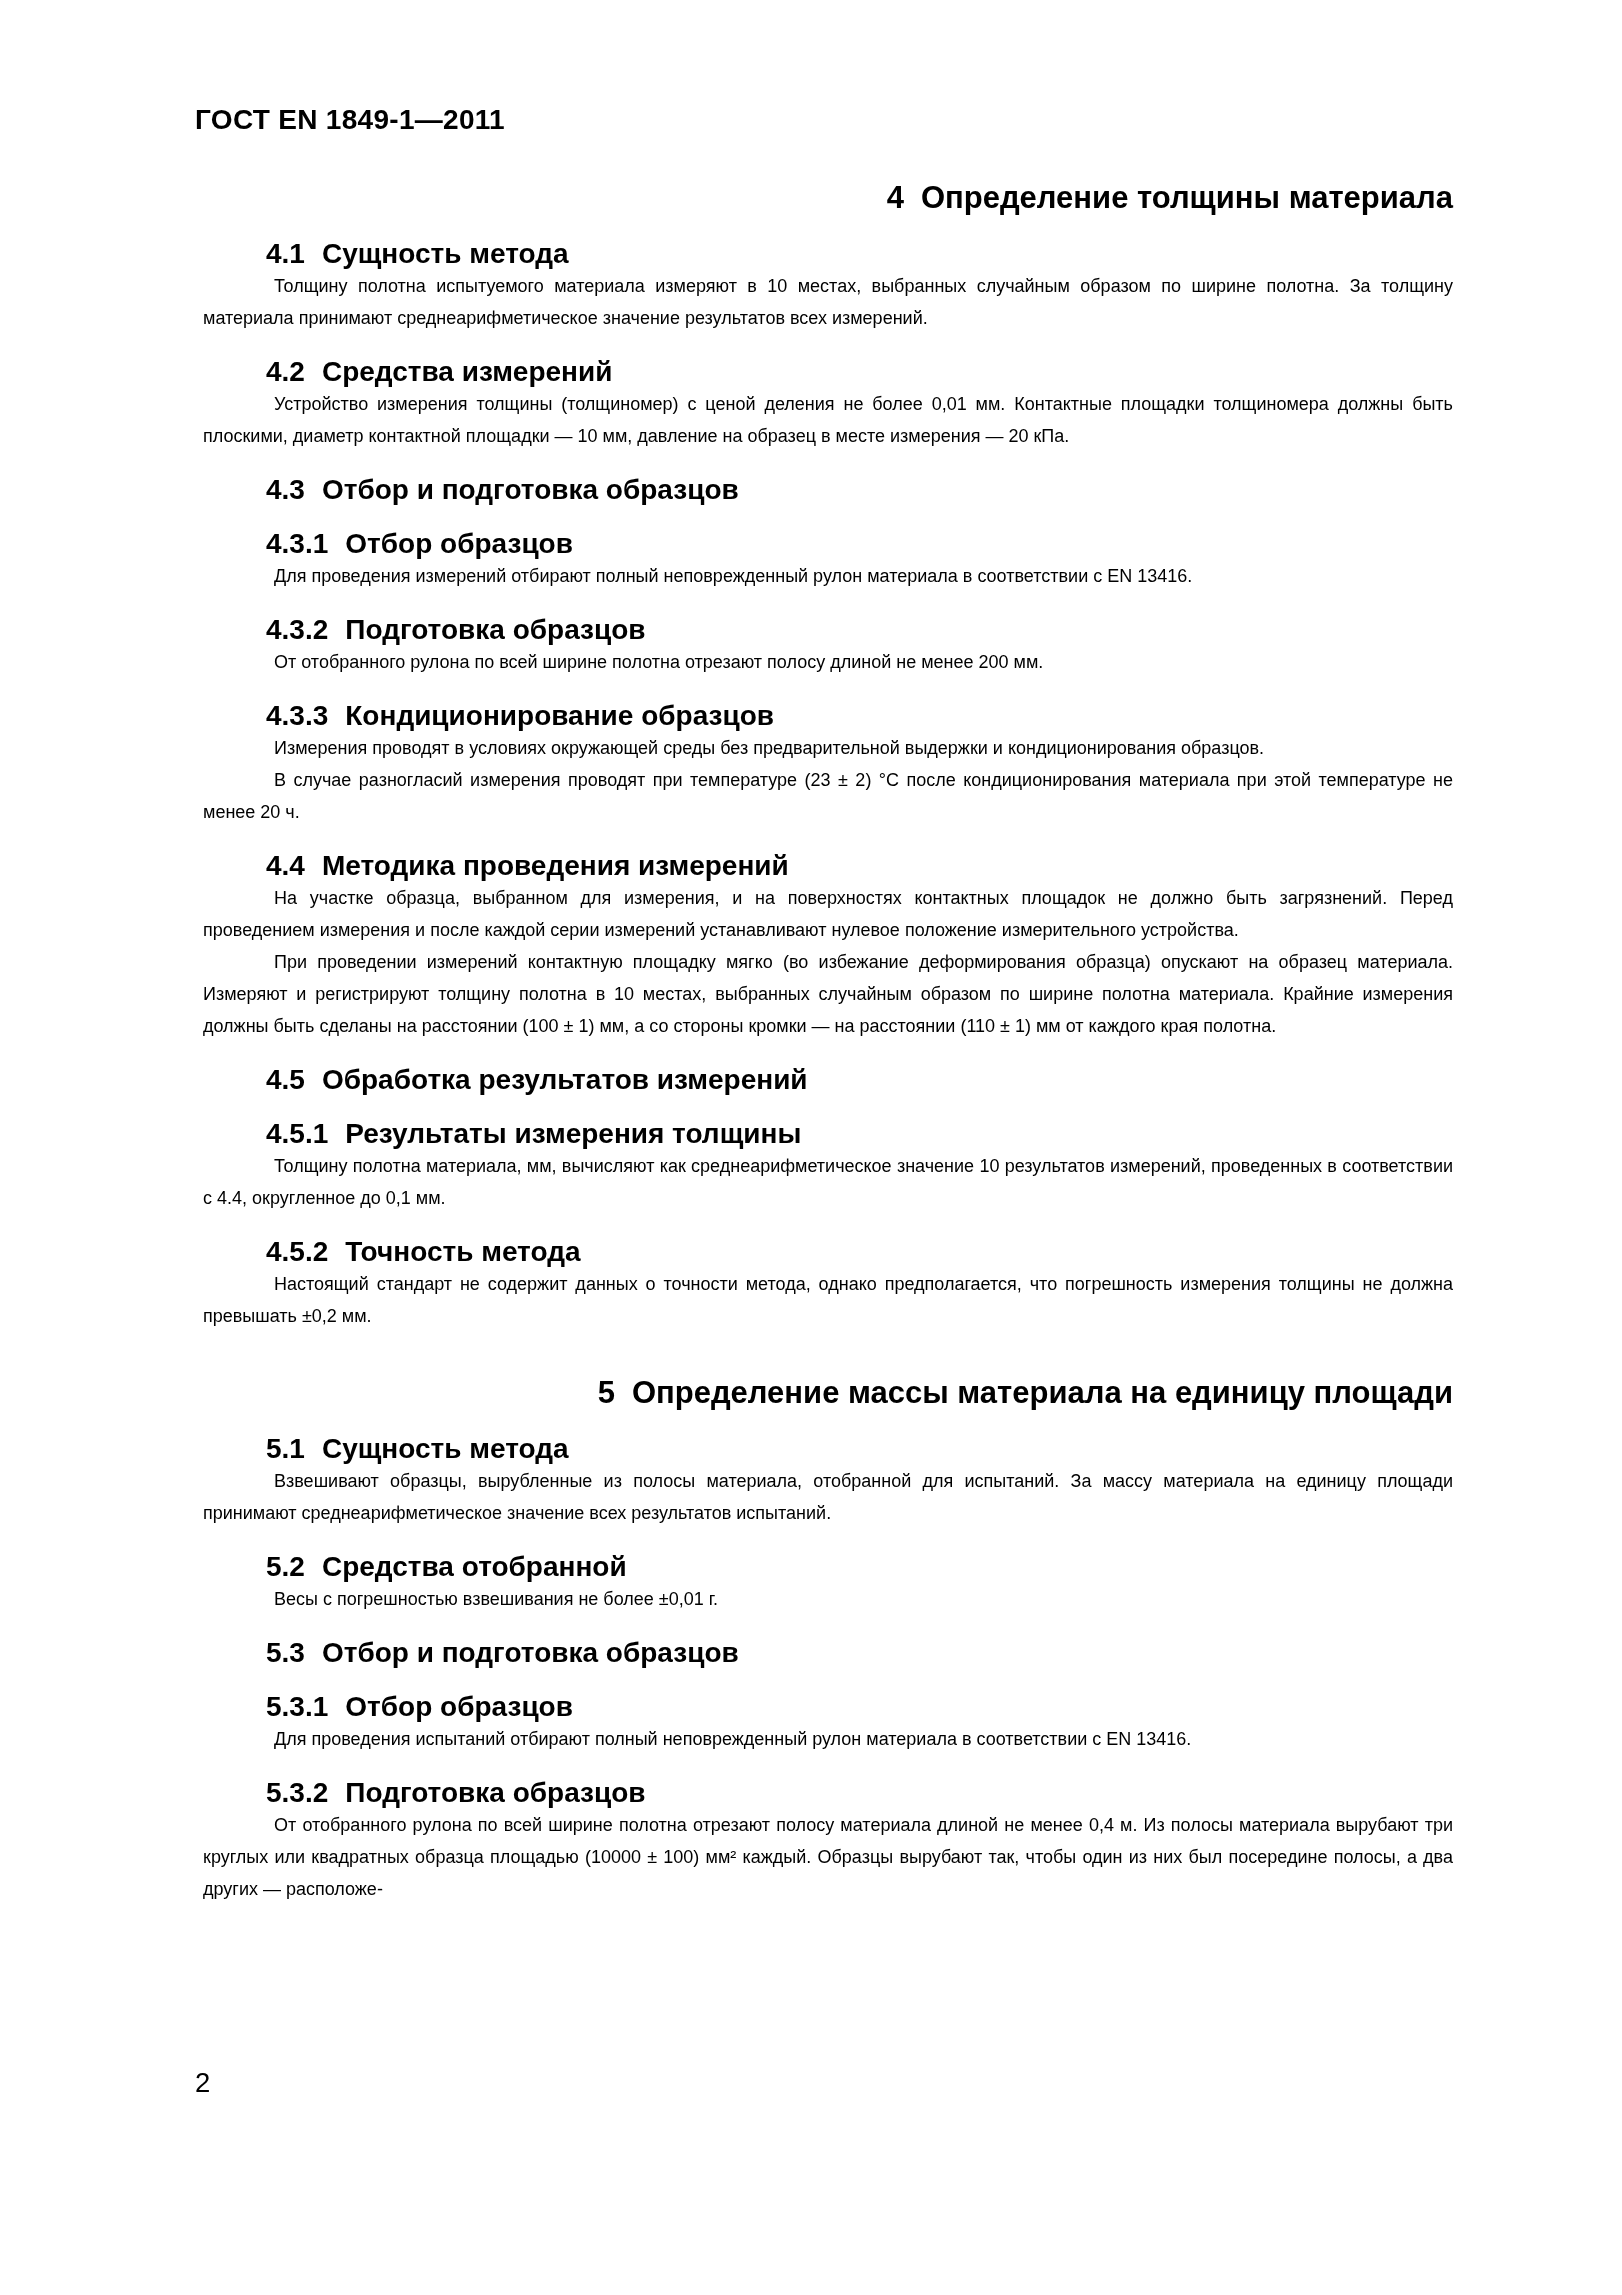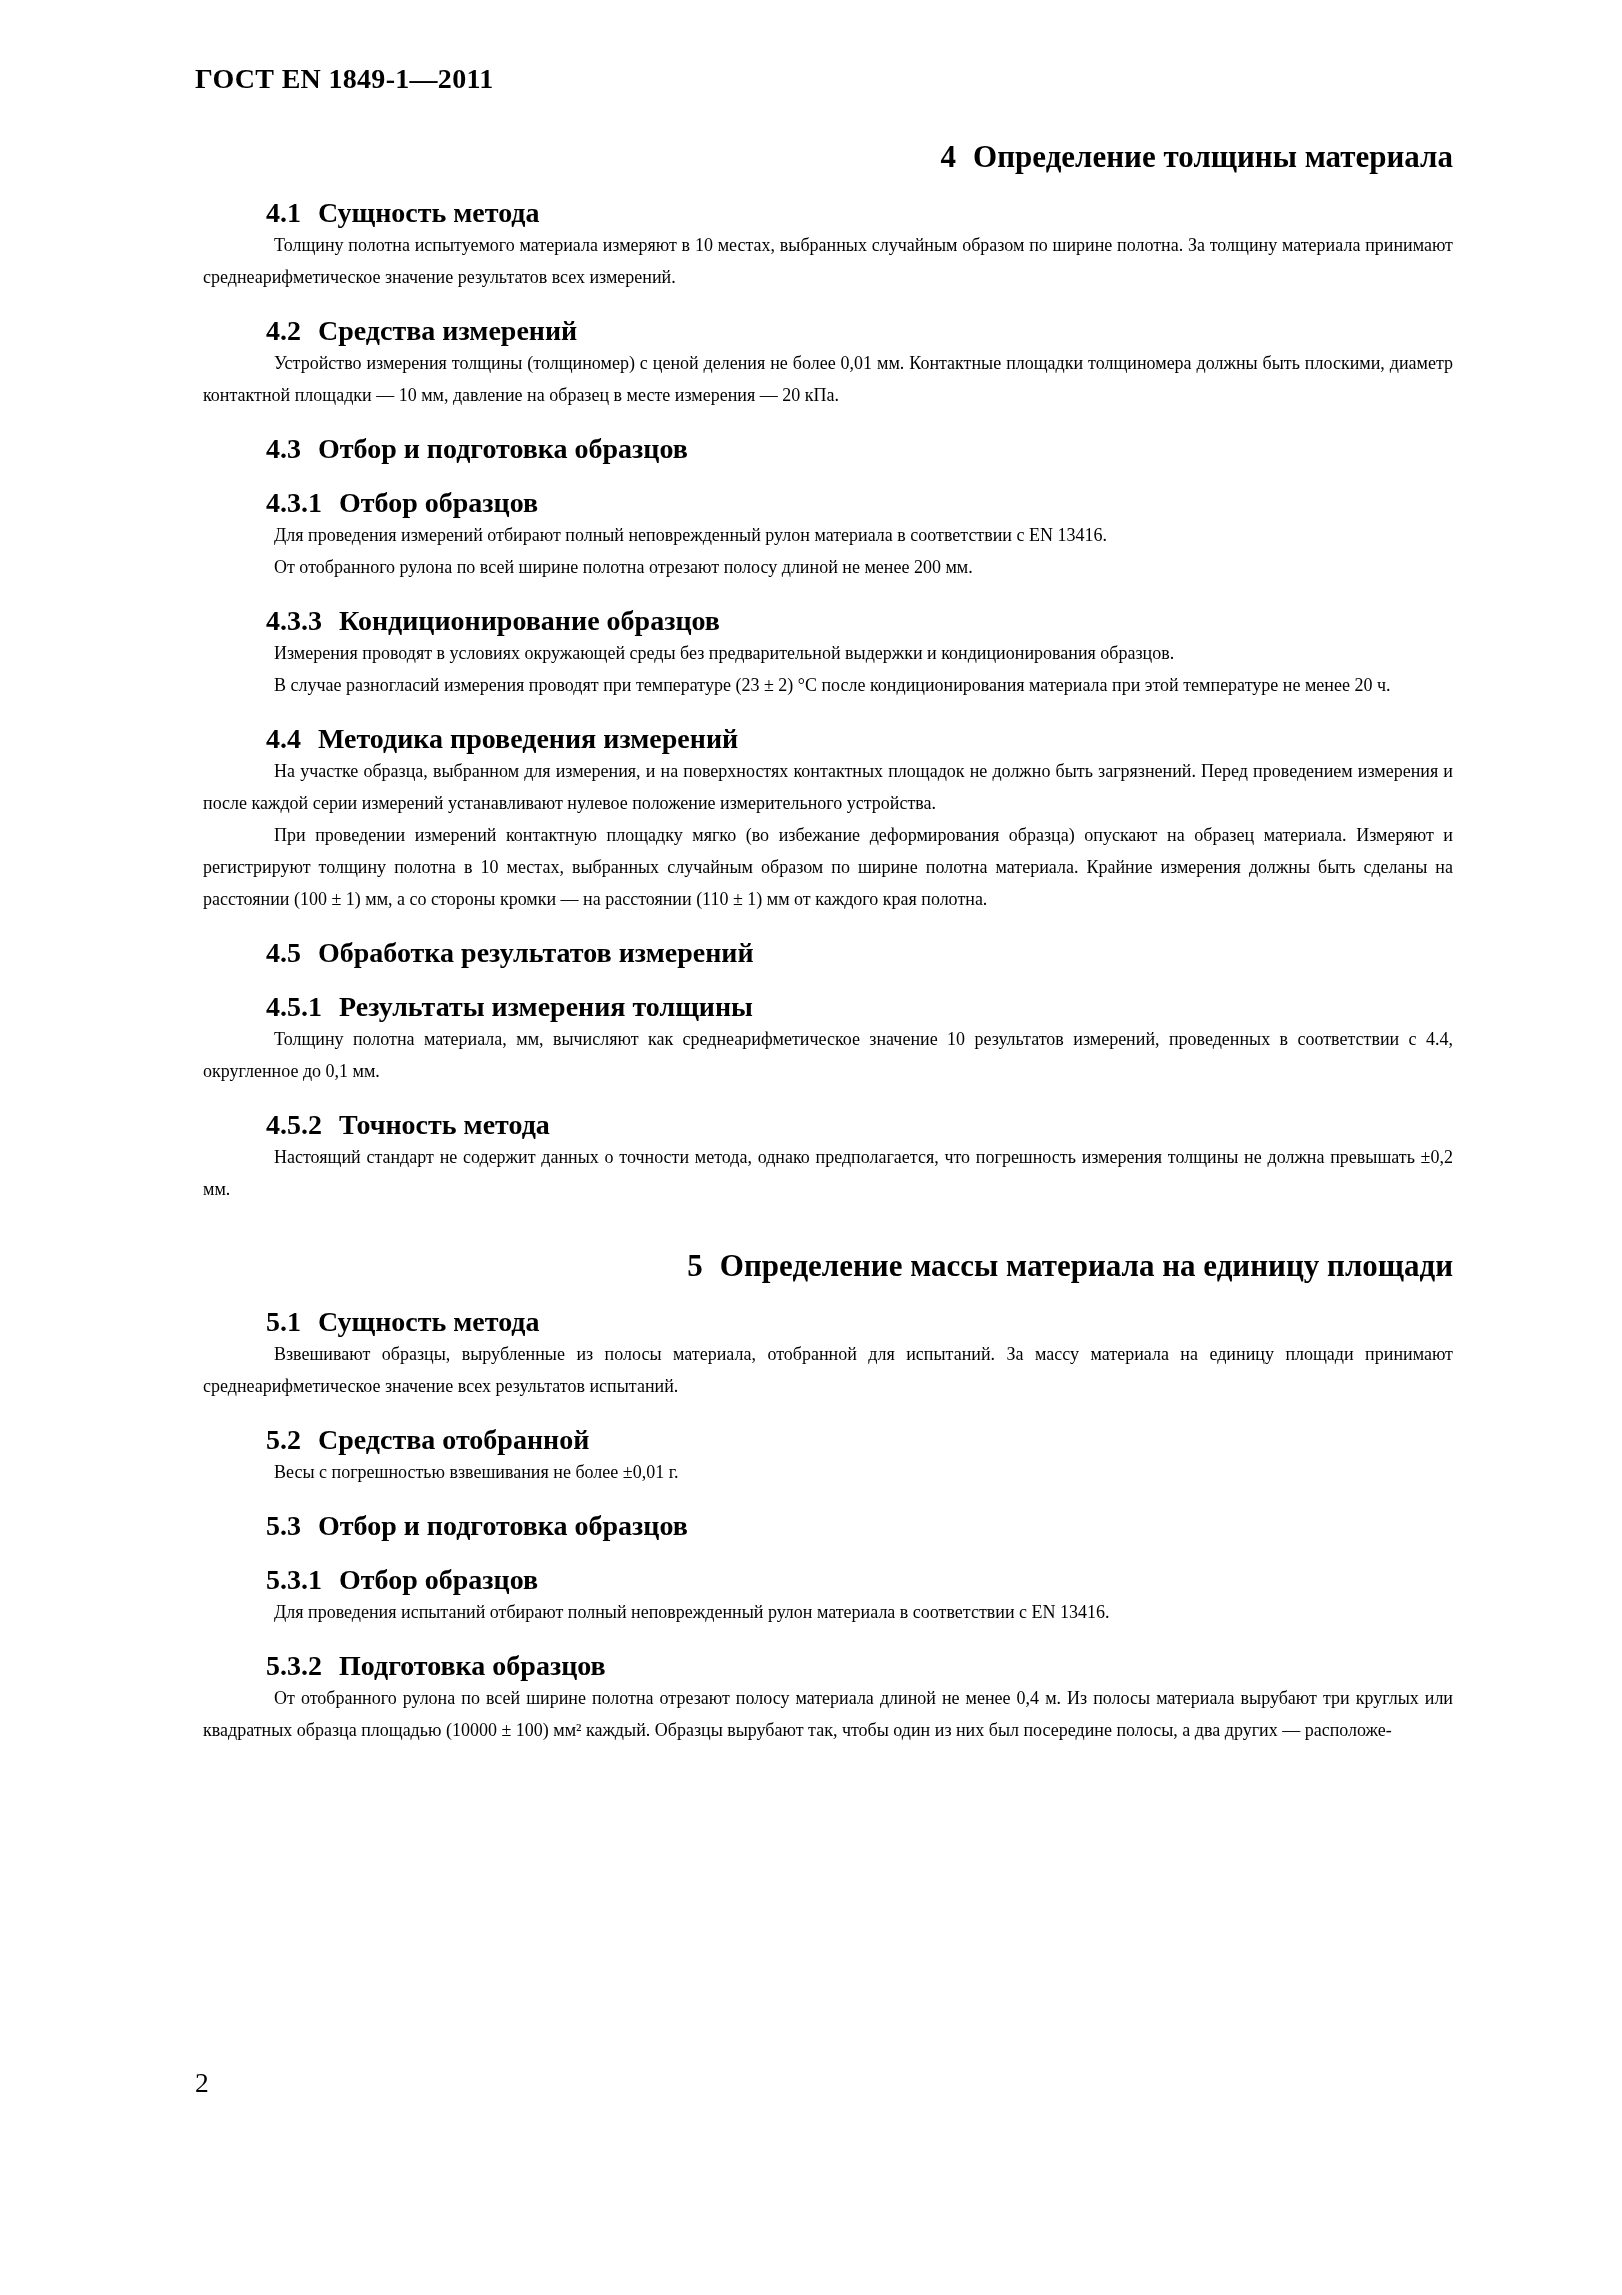--- a/index.html
+++ b/index.html
@@ -10,23 +10,22 @@
     position: relative;
     overflow: hidden;
     font-family: "Liberation Sans", sans-serif;
     color: #000000;
   }
   .page {
     position: absolute;
     left: 0; top: 0;
     width: 1623px;
     height: 2295px;
-    padding: 62px 170px 0 195px;
+    padding: 103px 170px 0 195px;
     background: #ffffff;
-    font-family: Liberation Serif, serif;
   }
   .doc-header {
     font-size: 28px;
     font-weight: 700;
     line-height: 34px;
     letter-spacing: 0.3px;
   }
   .blk-section {
     font-size: 31px;
     font-weight: 700;
@@ -68,20 +67,21 @@
 
   <main class="doc-body">
       <div class="blk-section"><span class="hnum">4</span><span>Определение толщины материала</span></div>
       <div class="blk-subsection"><span class="hnum">4.1</span><span>Сущность метода</span></div>
       <p class="blk-paragraph">Толщину полотна испытуемого материала измеряют в 10 местах, выбранных случайным образом по ширине полотна. За толщину материала принимают среднеарифметическое значение результатов всех измерений.</p>
       <div class="blk-subsection"><span class="hnum">4.2</span><span>Средства измерений</span></div>
       <p class="blk-paragraph">Устройство измерения толщины (толщиномер) с ценой деления не более 0,01 мм. Контактные площадки толщиномера должны быть плоскими, диаметр контактной площадки — 10 мм, давление на образец в месте измерения — 20 кПа.</p>
       <div class="blk-subsection"><span class="hnum">4.3</span><span>Отбор и подготовка образцов</span></div>
       <div class="blk-subsection"><span class="hnum">4.3.1</span><span>Отбор образцов</span></div>
       <p class="blk-paragraph">Для проведения измерений отбирают полный неповрежденный рулон материала в соответствии с EN 13416.</p>
+      <div class="blk-subsection"><span class="hnum">4.3.2</span><span>Подготовка образцов</span></div>
       <p class="blk-paragraph">От отобранного рулона по всей ширине полотна отрезают полосу длиной не менее 200 мм.</p>
       <div class="blk-subsection"><span class="hnum">4.3.3</span><span>Кондиционирование образцов</span></div>
       <p class="blk-paragraph">Измерения проводят в условиях окружающей среды без предварительной выдержки и кондиционирования образцов.</p>
       <p class="blk-paragraph">В случае разногласий измерения проводят при температуре (23 ± 2) °С после кондиционирования материала при этой температуре не менее 20 ч.</p>
       <div class="blk-subsection"><span class="hnum">4.4</span><span>Методика проведения измерений</span></div>
       <p class="blk-paragraph">На участке образца, выбранном для измерения, и на поверхностях контактных площадок не должно быть загрязнений. Перед проведением измерения и после каждой серии измерений устанавливают нулевое положение измерительного устройства.</p>
       <p class="blk-paragraph">При проведении измерений контактную площадку мягко (во избежание деформирования образца) опускают на образец материала. Измеряют и регистрируют толщину полотна в 10 местах, выбранных случайным образом по ширине полотна материала. Крайние измерения должны быть сделаны на расстоянии (100 ± 1) мм, а со стороны кромки — на расстоянии (110 ± 1) мм от каждого края полотна.</p>
       <div class="blk-subsection"><span class="hnum">4.5</span><span>Обработка результатов измерений</span></div>
       <div class="blk-subsection"><span class="hnum">4.5.1</span><span>Результаты измерения толщины</span></div>
       <p class="blk-paragraph">Толщину полотна материала, мм, вычисляют как среднеарифметическое значение 10 результатов измерений, проведенных в соответствии с 4.4, округленное до 0,1 мм.</p>

